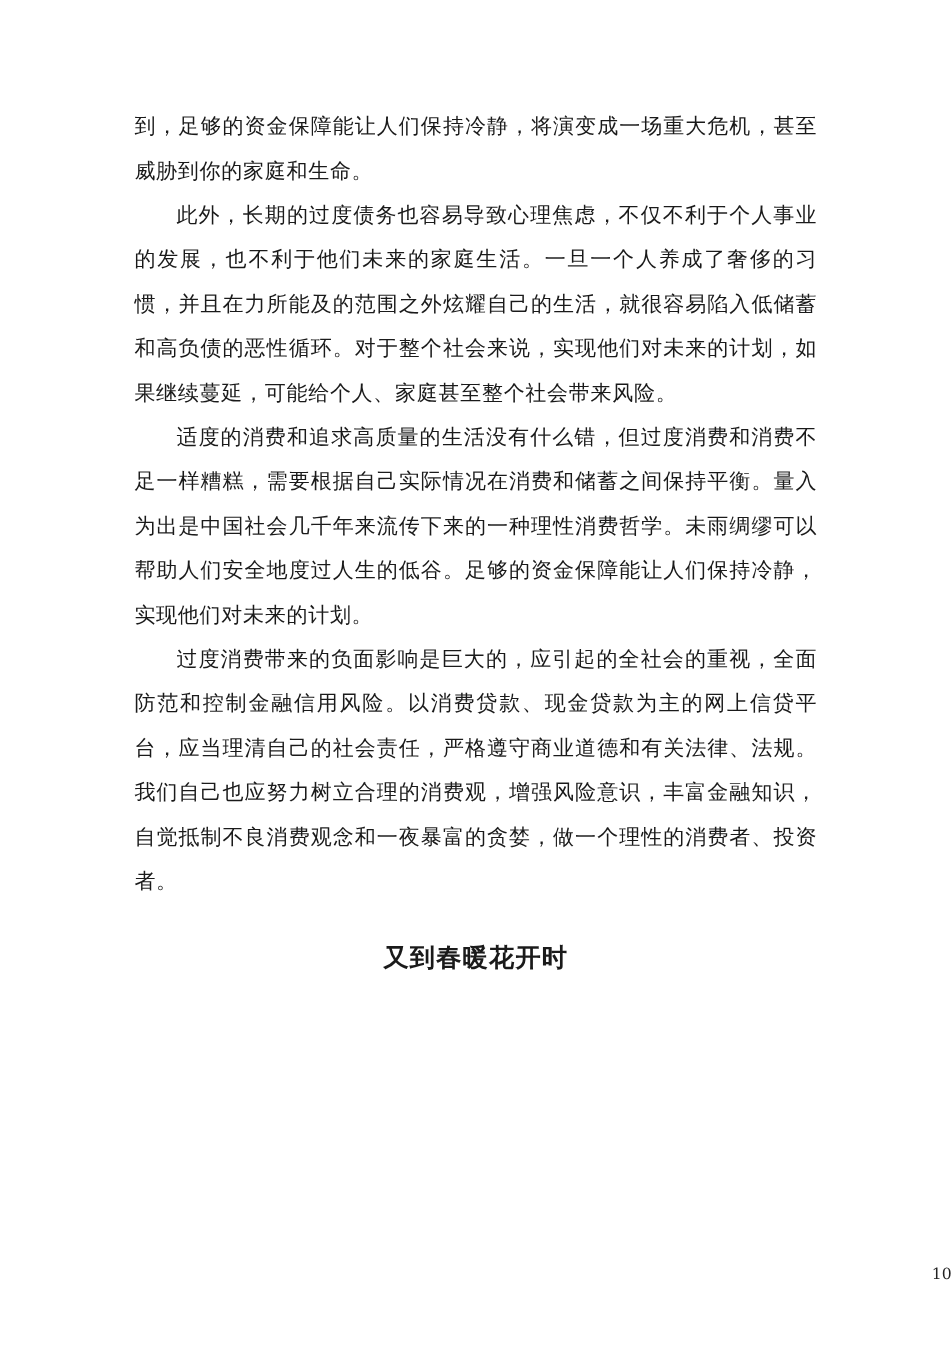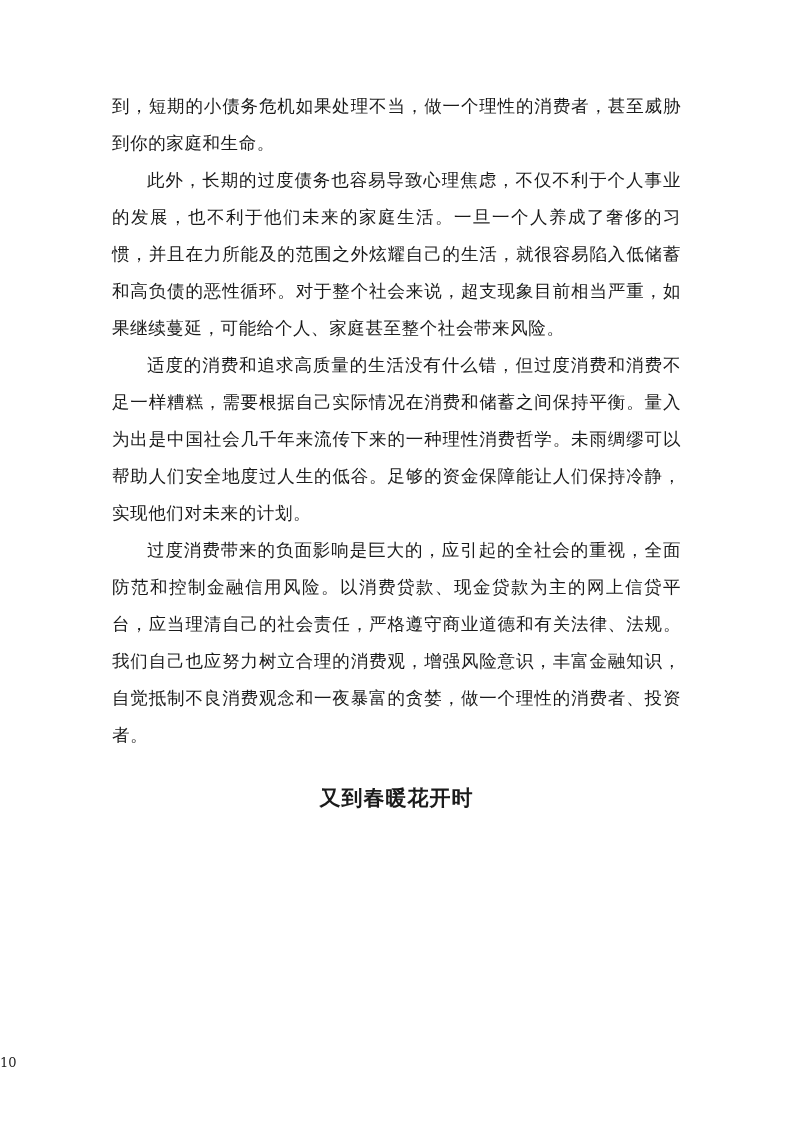--- a/index.html
+++ b/index.html
@@ -53,34 +53,34 @@
     font-size: 21px;
     font-weight: bold;
     letter-spacing: 1px;
     font-family: "DejaVu Sans", "Liberation Sans", sans-serif;
   }
   .page-number {
     position: absolute;
     bottom: 52px;
     left: 0;
     width: 793px;
-    text-align: left;
+    text-align: right;
     font-size: 13px;
     font-family: "DejaVu Serif", "Liberation Serif", serif;
     color: #222;
   }
 </style>
 </head>
 <body>
 
 <div class="page">
 
   <div class="body-text">
-    <p class="para noindent">到，短期的小债务危机如果处理不当，做一个理性的消费者，甚至威胁到你的家庭和生命。</p>
-    <p class="para">此外，长期的过度债务也容易导致心理焦虑，不仅不利于个人事业的发展，也不利于他们未来的家庭生活。一旦一个人养成了奢侈的习惯，并且在力所能及的范围之外炫耀自己的生活，就很容易陷入低储蓄和高负债的恶性循环。对于整个社会来说，超支现象目前相当严重，如果继续蔓延，可能给个人、家庭甚至整个社会带来风险。</p>
+    <p class="para noindent">到，足够的资金保障能让人们保持冷静，将演变成一场重大危机，甚至威胁到你的家庭和生命。</p>
+    <p class="para">此外，长期的过度债务也容易导致心理焦虑，不仅不利于个人事业的发展，也不利于他们未来的家庭生活。一旦一个人养成了奢侈的习惯，并且在力所能及的范围之外炫耀自己的生活，就很容易陷入低储蓄和高负债的恶性循环。对于整个社会来说，实现他们对未来的计划，如果继续蔓延，可能给个人、家庭甚至整个社会带来风险。</p>
     <p class="para">适度的消费和追求高质量的生活没有什么错，但过度消费和消费不足一样糟糕，需要根据自己实际情况在消费和储蓄之间保持平衡。量入为出是中国社会几千年来流传下来的一种理性消费哲学。未雨绸缪可以帮助人们安全地度过人生的低谷。足够的资金保障能让人们保持冷静，实现他们对未来的计划。</p>
     <p class="para">过度消费带来的负面影响是巨大的，应引起的全社会的重视，全面防范和控制金融信用风险。以消费贷款、现金贷款为主的网上信贷平台，应当理清自己的社会责任，严格遵守商业道德和有关法律、法规。我们自己也应努力树立合理的消费观，增强风险意识，丰富金融知识，自觉抵制不良消费观念和一夜暴富的贪婪，做一个理性的消费者、投资者。</p>
   </div>
 
   <h2 class="section-title">又到春暖花开时</h2>
 
   <div class="body-text">
   </div>
 
   <div class="page-number">10</div>

